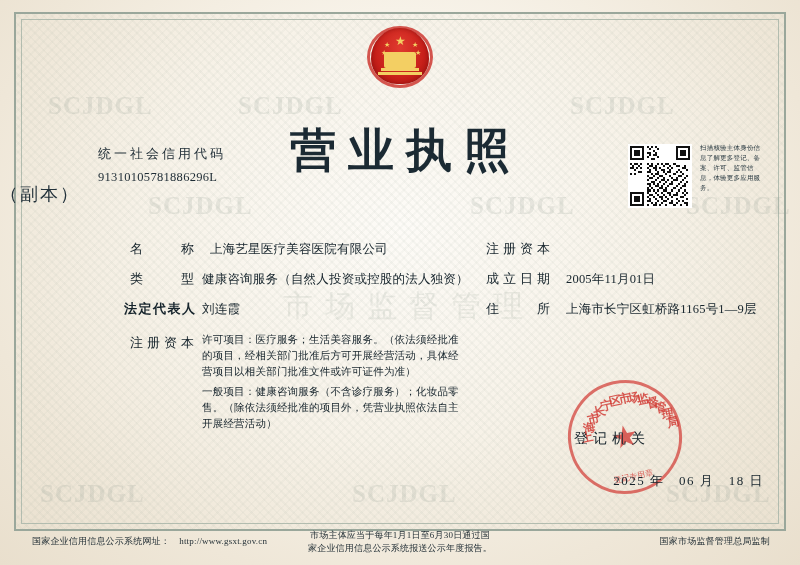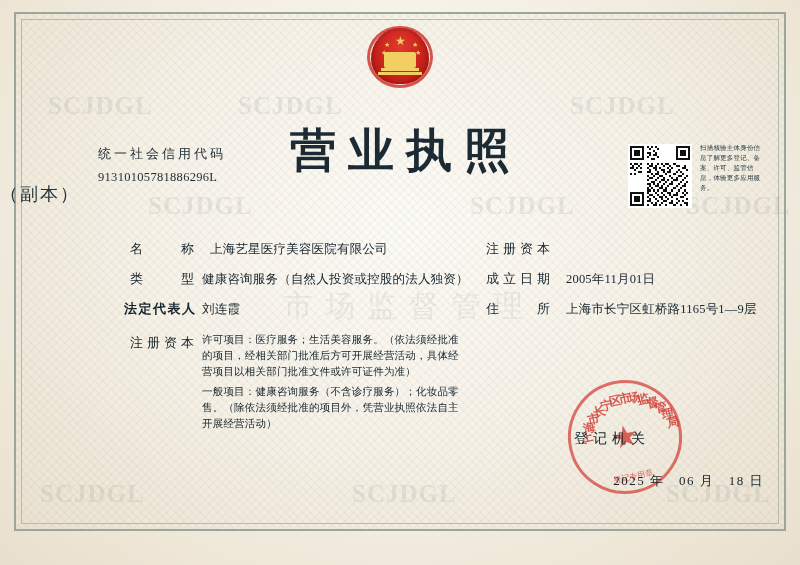--- a/index.html
+++ b/index.html
@@ -611,14 +611,22 @@
       <div class="seal-ch" style="transform:rotate(50deg)  translate(0,-46px) rotate(-50deg);">管</div>
       <div class="seal-ch" style="transform:rotate(62deg)  translate(0,-46px) rotate(-62deg);">理</div>
       <div class="seal-ch" style="transform:rotate(74deg)  translate(0,-46px) rotate(-74deg);">局</div>
     </div>
     <div class="seal-bottom">登记专用章</div>
   </div>
 
   <div class="registrar">登记机关</div>
   <div class="issue-date">2025 年　06 月　18 日</div>
 
+  <div class="footer">
+    <div class="footer-left">国家企业信用信息公示系统网址：　http://www.gsxt.gov.cn</div>
+    <div class="footer-center">
+      <div>市场主体应当于每年1月1日至6月30日通过国</div>
+      <div>家企业信用信息公示系统报送公示年度报告。</div>
+    </div>
+    <div class="footer-right">国家市场监督管理总局监制</div>
+  </div>
 
 </div>
 
 </body></html>

